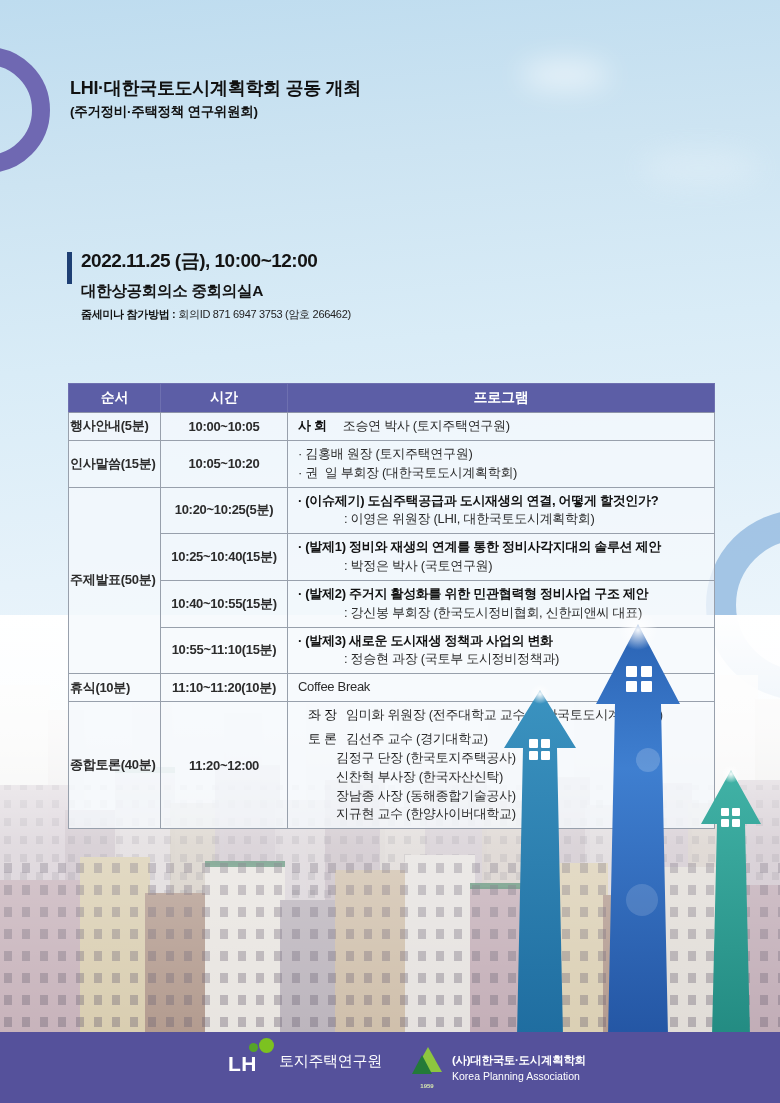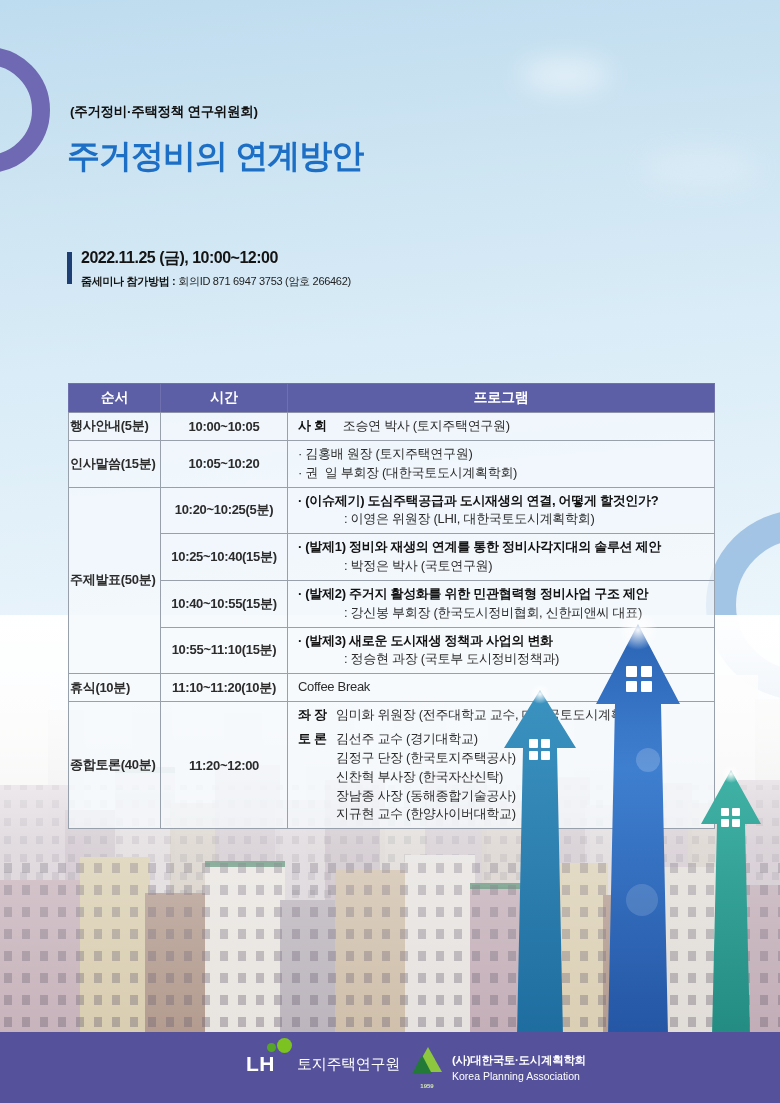--- a/index.html
+++ b/index.html
@@ -16,21 +16,21 @@
     border:30px solid #97bce1;box-sizing:border-box;opacity:.85;}
   
   .host{position:absolute;left:70px;top:76px;font-size:18px;font-weight:700;color:#111;letter-spacing:-.3px;}
   .committee{position:absolute;left:70px;top:103px;font-size:13.5px;font-weight:600;color:#111;letter-spacing:-.3px;}
   .title{position:absolute;left:67px;top:132px;font-size:33px;font-weight:900;line-height:48px;letter-spacing:-1px;color:#121212;}
   .title .t-purple{color:#5b55a3;}
   .title .t-blue{color:#1d6fc5;}
   
   .event{position:absolute;left:67px;top:248px;padding-left:14px;}
   .event:before{content:"";position:absolute;left:0;top:4px;width:5px;height:32px;background:#1e3f74;}
-  .ev-date{font-size:16px;font-weight:800;color:#141414;letter-spacing:-.5px;}
+  .ev-date{font-size:19px;font-weight:800;color:#141414;letter-spacing:-.5px;}
   .ev-venue{font-size:15.5px;font-weight:700;color:#141414;margin-top:7px;letter-spacing:-.3px;}
   .ev-zoom{font-size:11px;color:#222;margin-top:5px;letter-spacing:-.3px;}
   .ev-zoom .zlabel{font-weight:700;color:#141414;}
   
   .city{position:absolute;left:0;top:615px;width:780px;height:418px;}
   
   .arrows{position:absolute;left:0;top:0;width:780px;height:1103px;pointer-events:none;}
   
   table.sched{position:absolute;left:68px;top:383px;width:646px;border-collapse:collapse;table-layout:fixed;}
   table.sched th{
@@ -39,26 +39,26 @@
   table.sched td{
     background:rgba(245,249,253,.78);border:1px solid #98a0ac;
     font-size:13px;color:#2b2b2b;letter-spacing:-.3px;vertical-align:middle;}
   td.c-order{font-weight:700;text-align:left;color:#151515;}
   td.c-time{font-weight:700;text-align:center;color:#151515;}
   td.c-prog{padding:4px 10px;}
   .prog-line{white-space:pre-wrap;line-height:1.45;}
   .role{font-weight:700;color:#111;margin-right:16px;}
   .prog-title{font-weight:700;color:#111;}
   .prog-speaker{padding-left:46px;}
-  .lab{display:inline-block;width:38px;font-weight:700;color:#111;}
+  .lab{display:inline-block;width:38px;font-weight:400;color:#111;margin-left:10px;}
   .chair-row{margin-bottom:5px;}
   .panel-line{padding-left:38px;}
   
   .footer{position:absolute;left:0;top:1032px;width:780px;height:71px;background:#55519b;}
-  .lh-logo{position:absolute;left:246px;top:20px;display:flex;align-items:center;}
+  .lh-logo{position:absolute;left:228px;top:20px;display:flex;align-items:flex-start;}
   .lh-mark{position:relative;color:#fff;font-size:21px;font-weight:900;letter-spacing:.5px;}
   .lh-dot1{position:absolute;left:21px;top:-9px;width:9px;height:9px;border-radius:50%;background:#56a428;}
   .lh-dot2{position:absolute;left:31px;top:-14px;width:15px;height:15px;border-radius:50%;background:#7cc220;}
   .lh-name{color:#fff;font-size:15px;font-weight:400;margin-left:22px;letter-spacing:-.3px;}
   .kpa-logo{position:absolute;left:412px;top:14px;display:flex;align-items:center;}
   .kpa-text{margin-left:10px;color:#fff;}
   .kpa-ko{font-size:11.5px;font-weight:700;letter-spacing:-.3px;}
   .kpa-en{font-size:10.5px;font-weight:400;margin-top:2px;}
   .kpa-year{font-size:6px;color:#d8e8b0;text-align:center;margin-top:1px;font-weight:700;}
 </style>
@@ -144,28 +144,29 @@
       <rect x="530" y="248" width="78" height="170" fill="#d6c9aa"></rect>
       <rect x="603" y="280" width="62" height="138" fill="#a88d80"></rect>
       <rect x="660" y="252" width="72" height="166" fill="#ddd8d2"></rect>
       <rect x="727" y="270" width="53" height="148" fill="#b9a2ad"></rect>
       <rect x="0" y="240" width="780" height="178" fill="url(#winA)"></rect>
     </g>
 
     <rect x="0" y="0" width="780" height="418" fill="url(#haze)"></rect>
   </svg>
 
+  <div class="host">LHI·대한국토도시계획학회 공동 개최</div>
   <div class="committee">(주거정비·주택정책 연구위원회)</div>
 
   <div class="title">
-    <div class="t-blue">주거정비의 연계방안</div>
   </div>
 
   <div class="event">
     <div class="ev-date">2022.11.25 (금), 10:00~12:00</div>
+    <div class="ev-venue">대한상공회의소 중회의실A</div>
     <div class="ev-zoom"><span class="zlabel">줌세미나 참가방법 : </span><span>회의ID 871 6947 3753 (암호 266462)</span></div>
   </div>
 
   <table class="sched">
     <colgroup>
         <col style="width:92px">
         <col style="width:127px">
         <col style="width:427px">
       </colgroup>
     <tbody>

